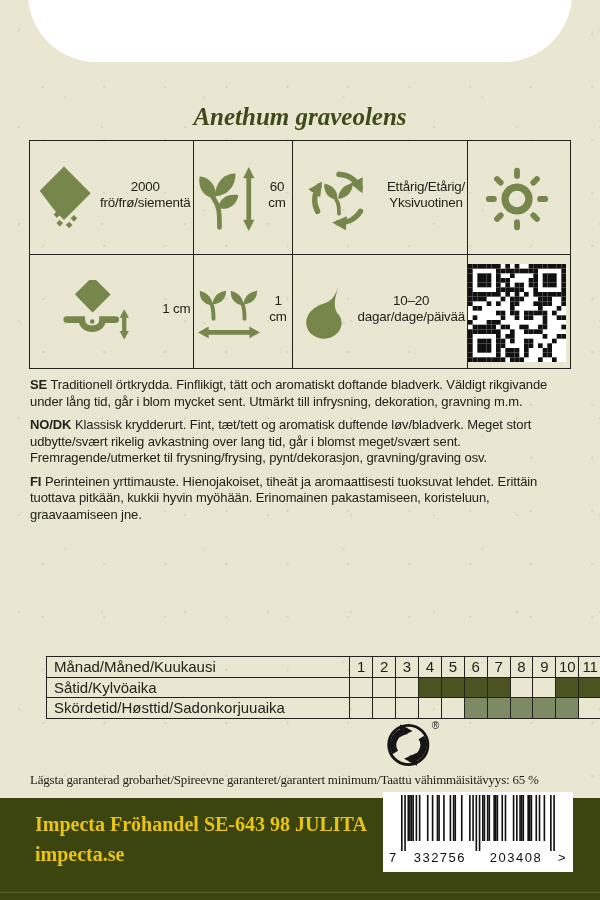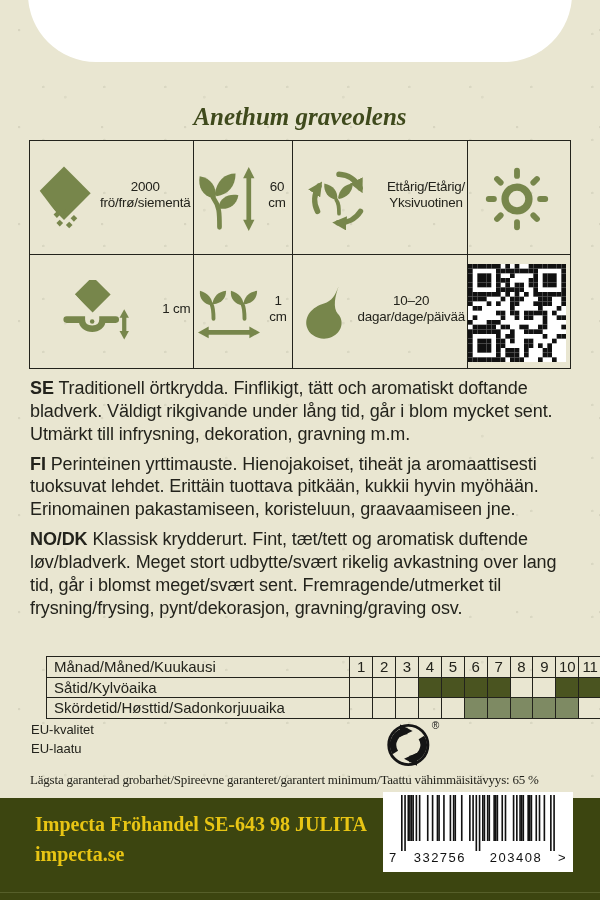--- a/index.html
+++ b/index.html
@@ -23,21 +23,21 @@
          border:1.5px solid #23231c;box-sizing:border-box;}
   .icell{display:flex;flex-direction:row;align-items:center;box-sizing:border-box;
          border-right:1.5px solid #23231c;border-bottom:1.5px solid #23231c;}
   .icell:nth-child(4n){border-right:none}
   .icell:nth-child(n+5){border-bottom:none}
   .icon{flex:1;display:flex;align-items:center;justify-content:center;padding-top:4px;}
   .ilabel{margin:0 2px 5px;text-align:center;font-size:13.4px;line-height:1.18;
           white-space:pre-line;letter-spacing:-0.2px;min-height:1em;}
   
   .descs{position:absolute;top:377px;left:30px;width:541px;}
-  .descs p{margin:0 0 7px;font-size:18px;line-height:1.27;letter-spacing:-0.1px;}
+  .descs p{margin:0 0 7px;font-size:13px;line-height:1.27;letter-spacing:-0.1px;}
   .lang{font-weight:bold;}
   
   .calwrap{position:absolute;top:646px;left:46px;width:579px;margin-top:10px;}
   table.cal{border-collapse:collapse;width:100%;}
   table.cal td{border:1.5px solid #23231c;height:20.5px;box-sizing:border-box;}
   td.cl{padding:0 4px 0 7px;font-size:15px;white-space:nowrap;}
   td.cm{width:22.9px;text-align:center;font-size:15px;}
   td.cc{width:22.9px;}
   
   .eu{position:absolute;top:721px;left:31px;font-size:13px;line-height:1.45;}
@@ -416,22 +416,22 @@
             <rect x="82.8" y="92" width="4.6" height="4.6" fill="#111"></rect>
           </svg>
       </div>
       <div class="ilabel"></div>
     </div>
 
   </div>
 
   <div class="descs">
     <p><span class="lang">SE</span> <span>Traditionell örtkrydda. Finflikigt, tätt och aromatiskt doftande bladverk. Väldigt rikgivande under lång tid, går i blom mycket sent. Utmärkt till infrysning, dekoration, gravning m.m.</span></p>
+    <p><span class="lang">NO/DK</span> <span>Klassisk krydderurt. Fint, tæt/tett og aromatisk duftende løv/bladverk. Meget stort udbytte/svært rikelig avkastning over lang tid, går i blomst meget/svært sent. Fremragende/utmerket til frysning/frysing, pynt/dekorasjon, gravning/graving osv.</span></p>
     <p><span class="lang">FI</span> <span>Perinteinen yrttimauste. Hienojakoiset, tiheät ja aromaattisesti tuoksuvat lehdet. Erittäin tuottava pitkään, kukkii hyvin myöhään. Erinomainen pakastamiseen, koristeluun, graavaamiseen jne.</span></p>
-    <p><span class="lang">NO/DK</span> <span>Klassisk krydderurt. Fint, tæt/tett og aromatisk duftende løv/bladverk. Meget stort udbytte/svært rikelig avkastning over lang tid, går i blomst meget/svært sent. Fremragende/utmerket til frysning/frysing, pynt/dekorasjon, gravning/graving osv.</span></p>
   </div>
 
   <div class="calwrap">
     <table class="cal">
         <tbody>
           <tr>
             <td class="cl">Månad/Måned/Kuukausi</td>
             <td class="cm">1</td>
             <td class="cm">2</td>
             <td class="cm">3</td>
@@ -472,24 +472,20 @@
             <td class="cc" style="background:#7e8a63"></td>
             <td class="cc" style="background:#7e8a63"></td>
             <td class="cc" style="background:#7e8a63"></td>
             <td class="cc"></td>
             <td class="cc"></td>
           </tr>
         </tbody>
       </table>
   </div>
 
-  <div class="eu">
-    <div>EU-kvalitet</div>
-    <div>EU-laatu</div>
-  </div>
 
   <div class="gdot">
     <svg width="56" height="50" viewBox="0 0 60 52">
       <defs>
         <marker id="ah2" viewBox="0 0 10 10" refX="6" refY="5" markerWidth="2" markerHeight="2" orient="auto">
           <path d="M0 0 L10 5 L0 10 Z" fill="#151515"></path>
         </marker>
       </defs>
       <circle cx="25" cy="27" r="21" fill="none" stroke="#151515" stroke-width="3"></circle>
       <g stroke="#151515" stroke-width="7" fill="none">

